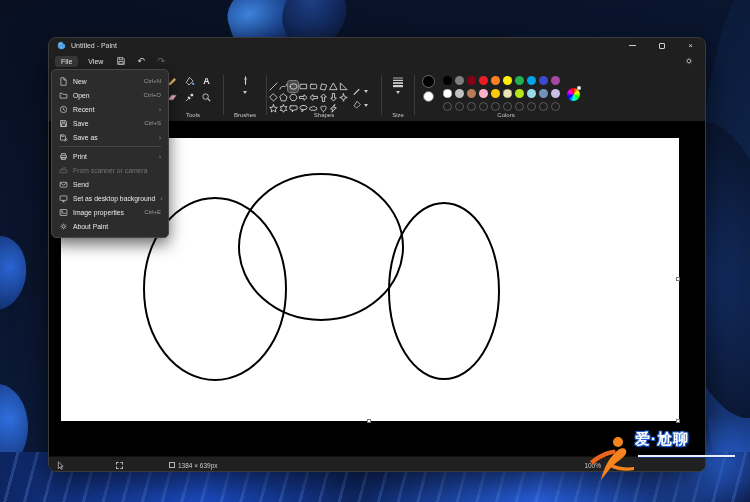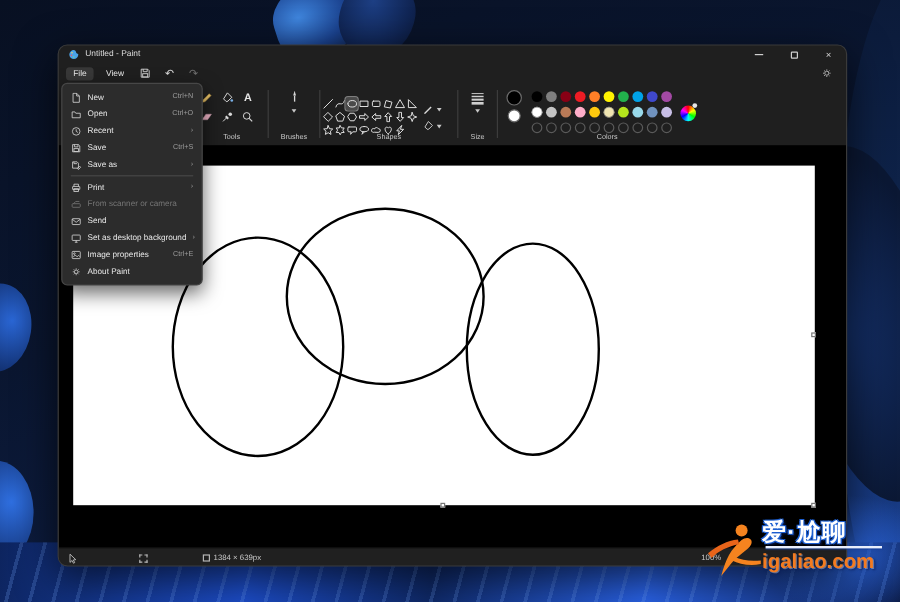--- a/index.html
+++ b/index.html
@@ -112,21 +112,21 @@
   .statusbar { height:17px; display:flex; align-items:center; background:#202020; border-top:1px solid #101010; padding:0 8px; gap:6px; font-size:6.5px; color:#c9c9c9; }
   .sb-ic { display:flex; align-items:center; }
   .sb-sel { width:7px; height:7px; border:1px dashed #b5b5b5; margin-left:46px; }
   .sb-size { display:flex; align-items:center; gap:3px; margin-left:40px; }
   .sb-size .box { width:6px; height:6px; border:1px solid #b5b5b5; }
   .sb-zoom { margin-left:auto; margin-right:96px; }
 
   
   .watermark { position:absolute; left:588px; top:430px; width:162px; height:56px; z-index:40; }
   .wm-logo { position:absolute; left:0; top:4px; width:52px; height:50px; }
-  .wm-cn { position:absolute; left:47px; top:0px; font-size:20px; font-weight:bold; color:#ffffff; letter-spacing:1px;
+  .wm-cn { position:absolute; left:47px; top:0px; font-size:15px; font-weight:bold; color:#ffffff; letter-spacing:1px;
            text-shadow:-1px -1px 0 #1d5fd0, 1px -1px 0 #1d5fd0, -1px 1px 0 #1d5fd0, 1px 1px 0 #1d5fd0, 2px 2px 2px rgba(10,30,90,.9); }
   .wm-line { position:absolute; left:50px; top:25px; width:97px; height:2px; background:#e9effc; box-shadow:0 1px 1px rgba(20,60,150,.8); }
   .wm-domain { position:absolute; left:47px; top:28px; font-size:17px; font-weight:bold; color:#f47b20;
            text-shadow:1px 1px 0 rgba(255,255,255,.35), 2px 2px 2px rgba(10,30,90,.8); }
 </style>
 </head>
 <body>
 
 <div class="decor bloom-a"></div>
 <div class="decor bloom-b"></div>
@@ -575,14 +575,13 @@
 
 <div class="watermark">
   <svg class="wm-logo" viewBox="0 0 52 50">
     <circle cx="30" cy="8" r="5" fill="#f5831f"></circle>
     <path d="M13,46 C17,31 21,24 30,16 C34,12.5 40,14.5 38,19.5 C36,24.5 27,28 21,36 Z" fill="#f5831f"></path>
     <path d="M2,27 C10,20.5 18,16.5 27,15.5 L28,19.5 C19,21 10,25.5 5,31 Z" fill="#e8641a"></path>
     <path d="M24,30 C30,33 38,34 46,33 L46,36 C37,38 28,36 22,33 Z" fill="#f5831f"></path>
   </svg>
   <span class="wm-cn">爱·尬聊</span>
   <span class="wm-line"></span>
-  <span class="wm-domain">igaliao.com</span>
 </div>
 
 </body></html>

